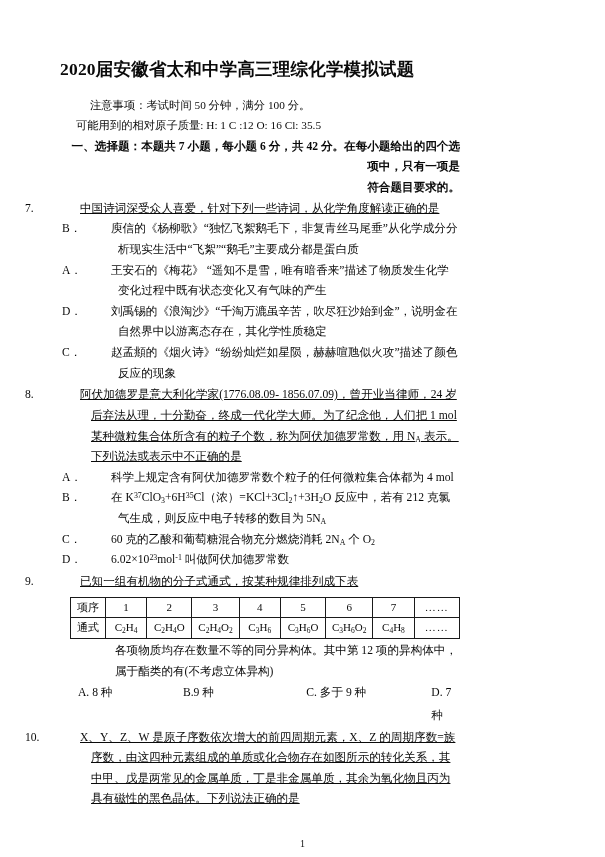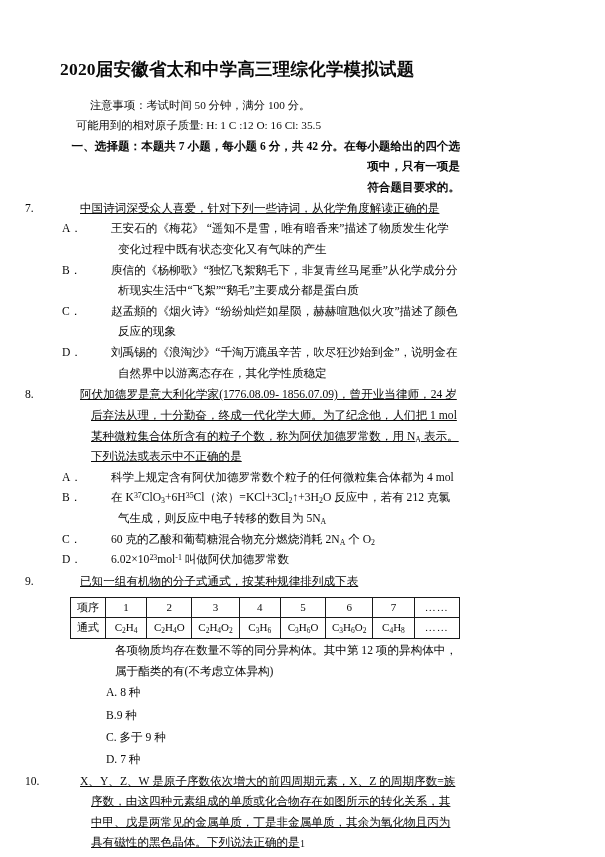--- a/index.html
+++ b/index.html
@@ -97,23 +97,22 @@
   .opt-letter {
     display: inline-block;
     min-width: 21px;
     font-weight: normal;
   }
 
   
   .opt-row {
     font-size: 11.6px;
     line-height: 1.9;
-    margin-left: 68px;
+    margin-left: 40px;
     display: flex;
-    flex-direction: column;
   }
   .opt-row span.choice {
     display: inline-block;
   }
   .opt-row .c1 { width: 126px; }
   .opt-row .c2 { width: 148px; }
   .opt-row .c3 { width: 150px; }
   .opt-row .c4 { width: auto; }
 
   .note-line {
@@ -179,30 +178,30 @@
     <span>一、选择题：本题共 7 小题，每小题 6 分，共 42 分。在每小题给出的四个选项中，只有一项是</span>
     <span class="cont">符合题目要求的。</span>
   </div>
 
   <div class="q">
     <div class="q-stem">
       <span class="q-num">7.</span><span>中国诗词深受众人喜爱，针对下列一些诗词，从化学角度解读正确的是</span>
     </div>
     <ul class="opts">
       <li class="opt">
+        <span class="opt-letter">B．</span><span>庾信的《杨柳歌》“独忆飞絮鹅毛下，非复青丝马尾垂”从化学成分分析现实生活中“飞絮”“鹅毛”主要成分都是蛋白质</span>
+      </li>
+      <li class="opt">
         <span class="opt-letter">A．</span><span>王安石的《梅花》 “遥知不是雪，唯有暗香来”描述了物质发生化学变化过程中既有状态变化又有气味的产生</span>
       </li>
       <li class="opt">
-        <span class="opt-letter">B．</span><span>庾信的《杨柳歌》“独忆飞絮鹅毛下，非复青丝马尾垂”从化学成分分析现实生活中“飞絮”“鹅毛”主要成分都是蛋白质</span>
+        <span class="opt-letter">D．</span><span>刘禹锡的《浪淘沙》“千淘万漉虽辛苦，吹尽狂沙始到金”，说明金在自然界中以游离态存在，其化学性质稳定</span>
       </li>
       <li class="opt">
         <span class="opt-letter">C．</span><span>赵孟頫的《烟火诗》“纷纷灿烂如星陨，赫赫喧虺似火攻”描述了颜色反应的现象</span>
-      </li>
-      <li class="opt">
-        <span class="opt-letter">D．</span><span>刘禹锡的《浪淘沙》“千淘万漉虽辛苦，吹尽狂沙始到金”，说明金在自然界中以游离态存在，其化学性质稳定</span>
       </li>
     </ul>
   </div>
 
   <div class="q">
     <div class="q-stem">
       <span class="q-num">8.</span><span>阿伏加德罗是意大利化学家(1776.08.09- 1856.07.09)，曾开业当律师，24 岁后弃法从理，十分勤奋，终成一代化学大师。为了纪念他，人们把 1 mol 某种微粒集合体所含有的粒子个数，称为阿伏加德罗常数，用 N</span><sub>A</sub><span> 表示。下列说法或表示中不正确的是</span>
     </div>
     <ul class="opts">
       <li class="opt">

